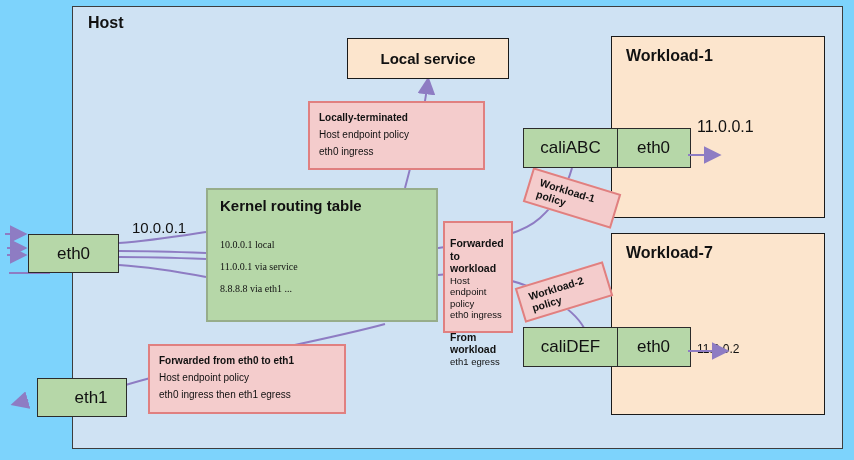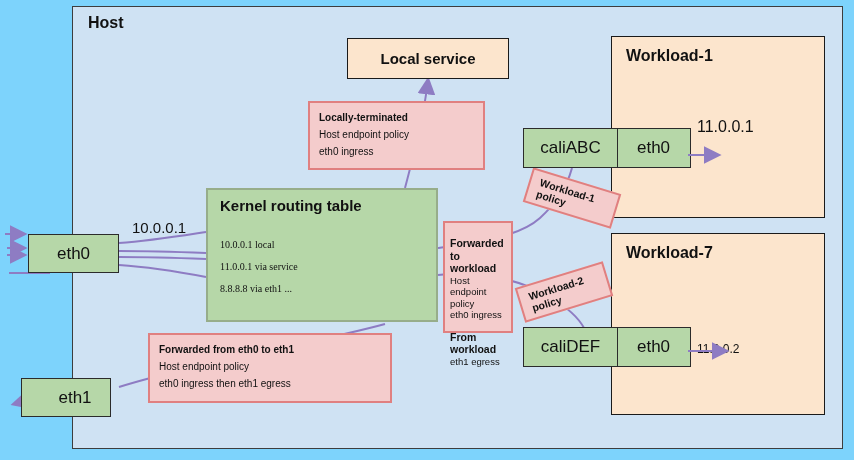--- a/index.html
+++ b/index.html
@@ -17,37 +17,37 @@
                  font-size:15px;font-weight:bold;}
   #workload-1{left:611px;top:36px;width:214px;height:182px;}
   #workload-2{left:611px;top:233px;width:214px;height:182px;}
   .wl-title{position:absolute;left:14px;top:10px;font-size:16px;font-weight:bold;}
 
   .pinkbox{background:#f4cccc;border:2px solid #e08080;z-index:4;font-size:10px;line-height:17px;padding:6px 9px;}
   #locally-terminated{left:308px;top:101px;width:177px;height:69px;}
   #fwd-workload{left:443px;top:205px;width:70px;height:112px;font-size:9.5px;line-height:11.5px;padding:14px 5px;margin-top:16px;}
   #fwd-workload .ttl{font-size:10.5px;font-weight:bold;line-height:12.5px;}
   #fwd-workload .gap{height:10px;}
-  #fwd-eth{left:148px;top:333px;width:244px;height:70px;}
+  #fwd-eth{left:148px;top:344px;width:198px;height:70px;}
   .pinkbox .ttl{font-weight:bold;}
 
   .policy-rot{width:92px;height:36px;background:#f4cccc;border:2px solid #e08080;z-index:5;
               display:flex;align-items:center;font-weight:bold;font-size:10.5px;line-height:12px;padding-left:9px;}
   #policy-1{left:526px;top:180px;transform:rotate(17deg);}
   #policy-2{left:518px;top:274px;transform:rotate(-17deg);}
 
   #routing-table{left:206px;top:188px;width:232px;height:134px;background:#b6d7a8;border:2px solid #97ad8a;
                  z-index:3;padding:7px 12px;}
   #routing-table .rt-title{font-size:15px;font-weight:bold;margin-bottom:20px;}
   #routing-table .rt-line{font-family:Liberation Serif, serif;font-size:10px;line-height:22px;white-space:pre;}
 
   .greenbox{background:#b6d7a8;border:1.5px solid #2b2b2b;display:flex;align-items:center;justify-content:center;
             font-size:17px;z-index:5;}
   #host-eth0{left:28px;top:234px;width:91px;height:39px;}
-  #host-eth1{left:21px;top:378px;width:90px;height:39px;padding-left:18px;}
+  #host-eth1{left:37px;top:378px;width:90px;height:39px;padding-left:18px;}
   .veth-pair{display:flex;z-index:5;}
   #pair-abc{left:523px;top:128px;}
   #pair-def{left:523px;top:327px;}
   .veth-pair .cell{background:#b6d7a8;border:1.5px solid #2b2b2b;display:flex;align-items:center;justify-content:center;
                    font-size:17px;height:40px;box-sizing:border-box;}
   .veth-pair .cali{width:95px;}
   .veth-pair .weth{width:74px;margin-left:-1.5px;}
 
   .ip-label{z-index:6;font-size:15px;}
   #ip-eth0{left:132px;top:219px;}

